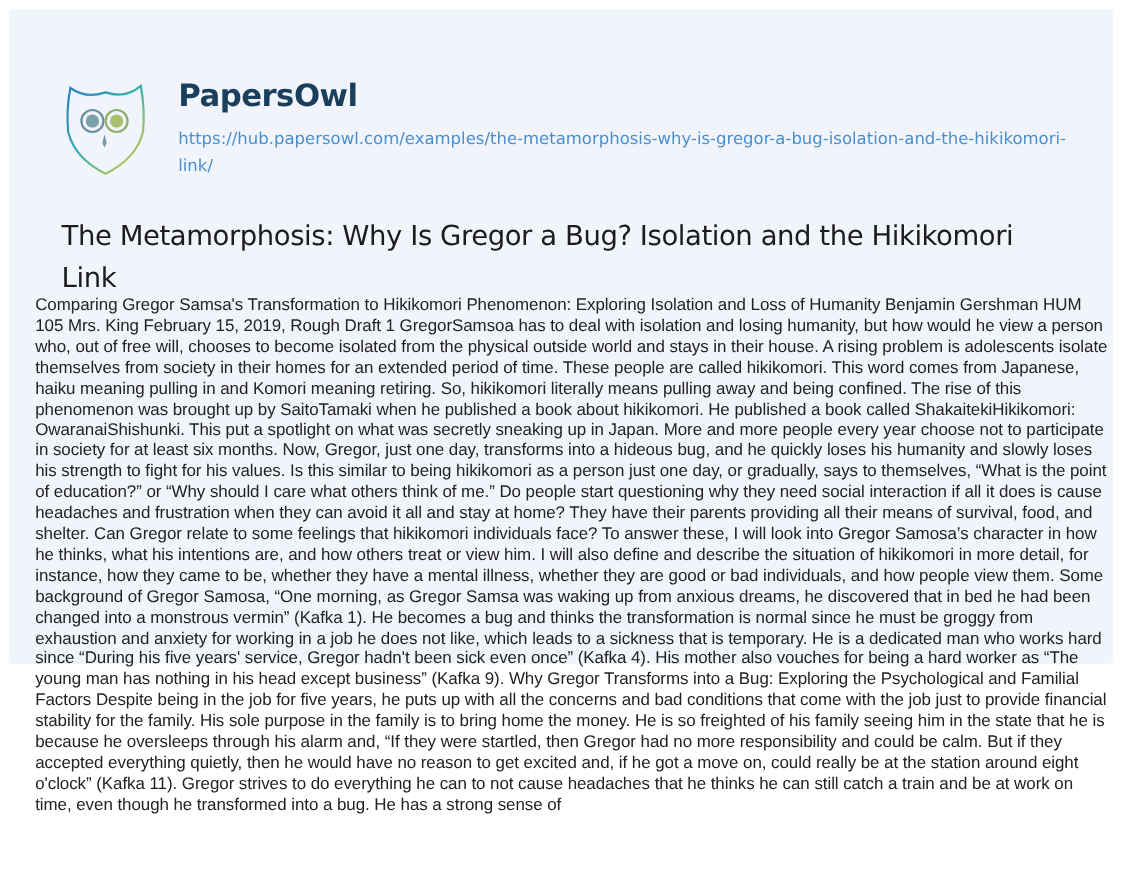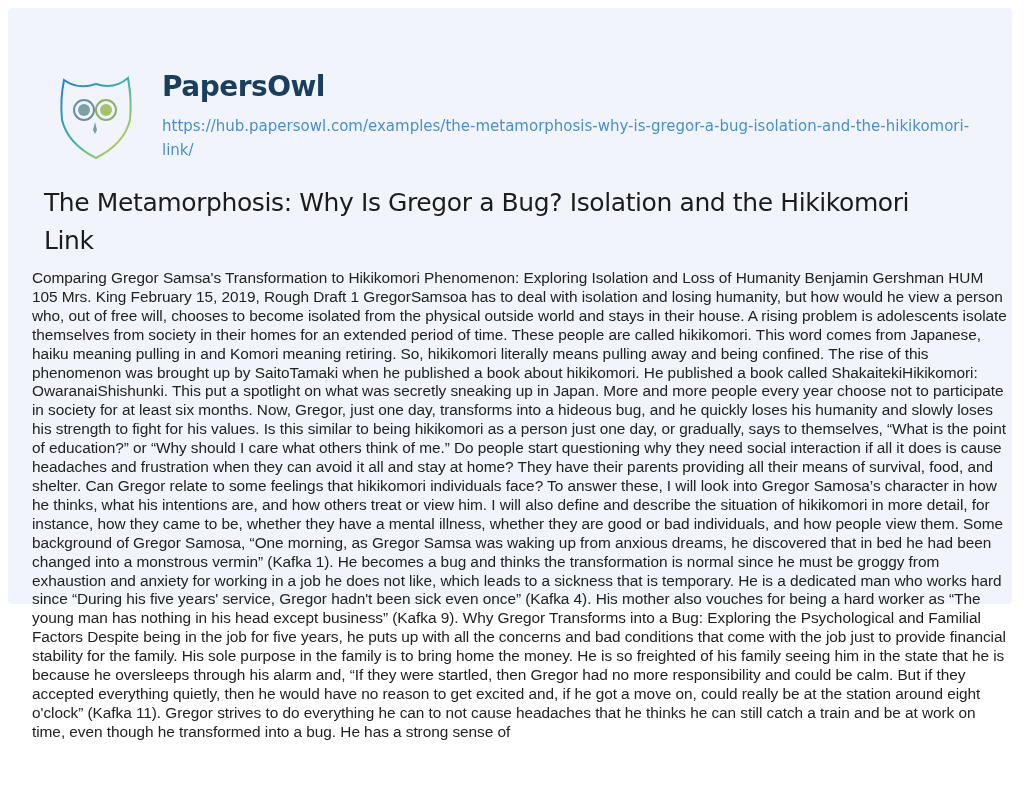--- a/index.html
+++ b/index.html
@@ -22,21 +22,21 @@
     font-size: 28px; color: #1a3f5c; letter-spacing: -0.5px;
   }
   .url {
     position: absolute; left: 104px; top: 44px; width: 830px;
     font-family: "DejaVu Sans", sans-serif; font-size: 15px;
     line-height: 24px; color: #4a8ed0;
   }
   .title {
     position: absolute; left: 32px; top: 172px; width: 900px;
     font-family: "DejaVu Sans", sans-serif; font-size: 25px;
-    line-height: 38px; color: #1c1c1c; margin: 4px; font-weight: normal;
+    line-height: 38px; color: #1c1c1c; margin: 16px; font-weight: normal;
     letter-spacing: -0.4px;
   }
   .body-text {
     position: absolute; left: 24px; top: 261px; width: 975px;
     font-family: Liberation Sans, sans-serif; font-size: 15.4px;
     line-height: 18.9px; color: #222222; margin: 0;
     letter-spacing: -0.05px;
   }
 </style>
 </head>

